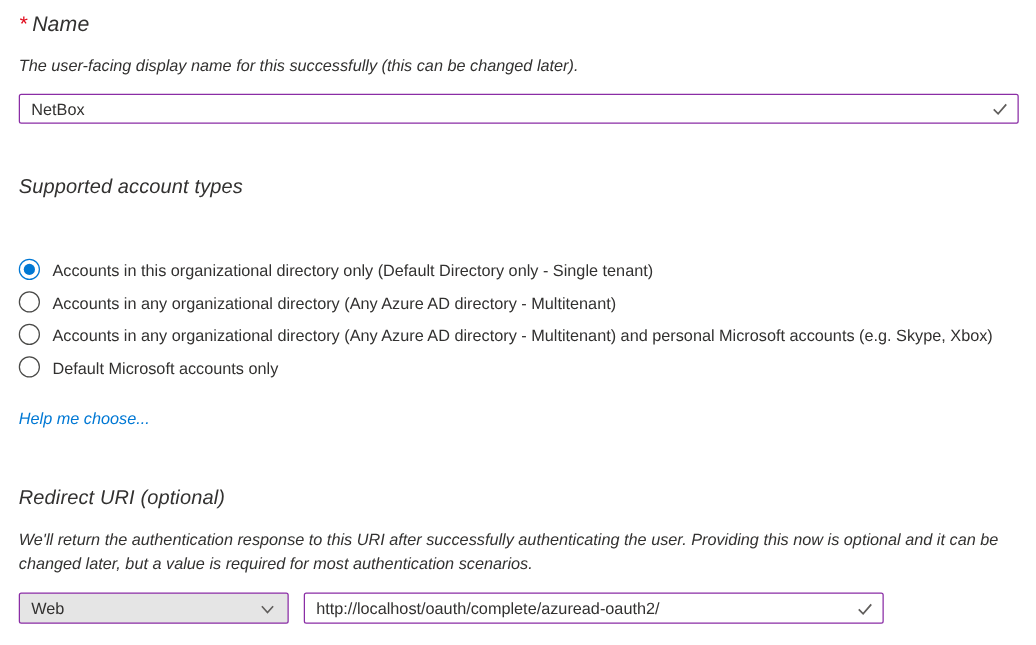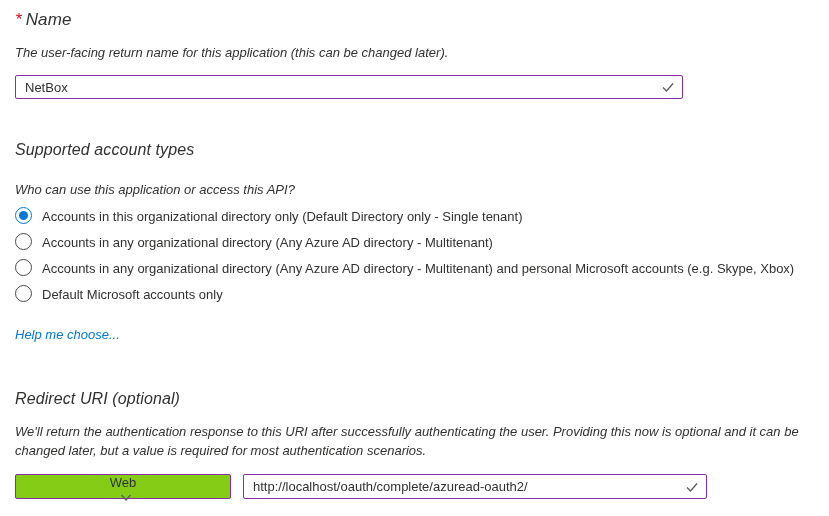--- a/index.html
+++ b/index.html
@@ -96,55 +96,53 @@
     font-size: 13px;
     color: #0078d4;
     text-decoration: none;
     cursor: pointer;
   }
 
   .dropdown {
     position: absolute;
     border: 1.5px solid #8a2da5;
     border-radius: 2px;
-    background: #84cc16;
+    background: #e5e5e5;
     display: flex;
     align-items: center;
     padding: 0 9px;
     cursor: pointer;
-    flex-direction: column;
   }
   .dropdown-value { font-size: 13px; color: #323130; flex: 1; }
   .dropdown .field-icon { position: static; transform: none; margin-left: 6px; }
 
   svg.glyph { display: block; }
 </style>
 </head>
 <body>
 
 <div class="canvas">
 
   <div class="abs section-title" style="left:15px; top:10px;">
     <span class="required-star">*</span><span>Name</span>
   </div>
 
-  <div class="abs body-text" style="left:15px; top:43px;">The user-facing return name for this application (this can be changed later).</div>
+  <div class="abs body-text" style="left:15px; top:43px;">The user-facing display name for this successfully (this can be changed later).</div>
 
-  <div class="field-wrap" style="left:15px; top:75px; width:668px; height:24px;">
+  <div class="field-wrap" style="left:15px; top:75px; width:800px; height:24px;">
     <input class="text-input" type="text" value="NetBox" style="">
     <span class="field-icon">
       <svg class="glyph" width="14" height="14" viewBox="0 0 14 14">
         <polyline points="2,7.5 5.5,11 12,3.5" fill="none" stroke="#605e5c" stroke-width="1.4"></polyline>
       </svg>
     </span>
   </div>
 
   <div class="abs section-title sub" style="left:15px; top:141px;">Supported account types</div>
 
-  <div class="abs body-text" style="left:15px; top:180px;">Who can use this application or access this API?</div>
 
   <div class="radio-row selected" style="top:206px;">
     <span class="radio-circle">
         <span class="radio-dot"></span>
       </span>
     <span class="radio-label">Accounts in this organizational directory only (Default Directory only - Single tenant)</span>
   </div>
 
   <div class="radio-row" style="top:232px;">
     <span class="radio-circle">

